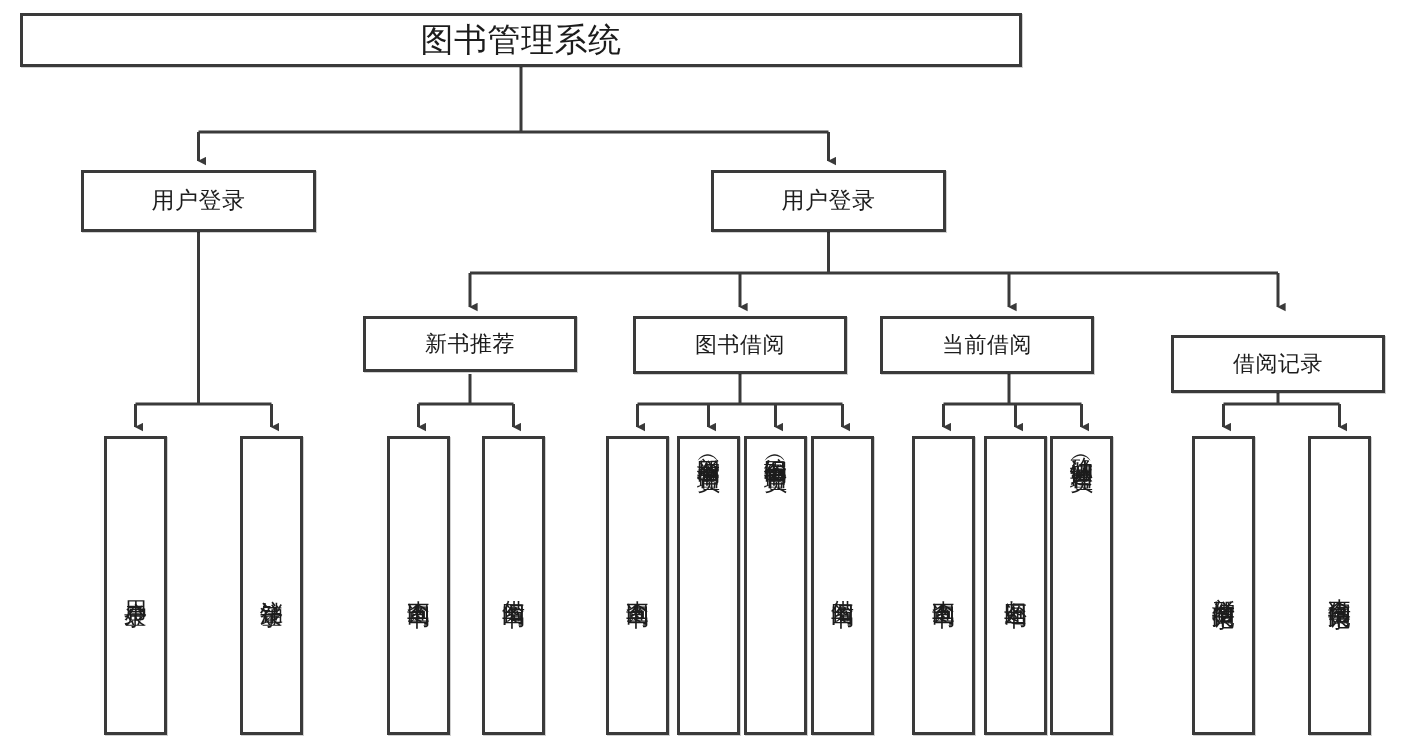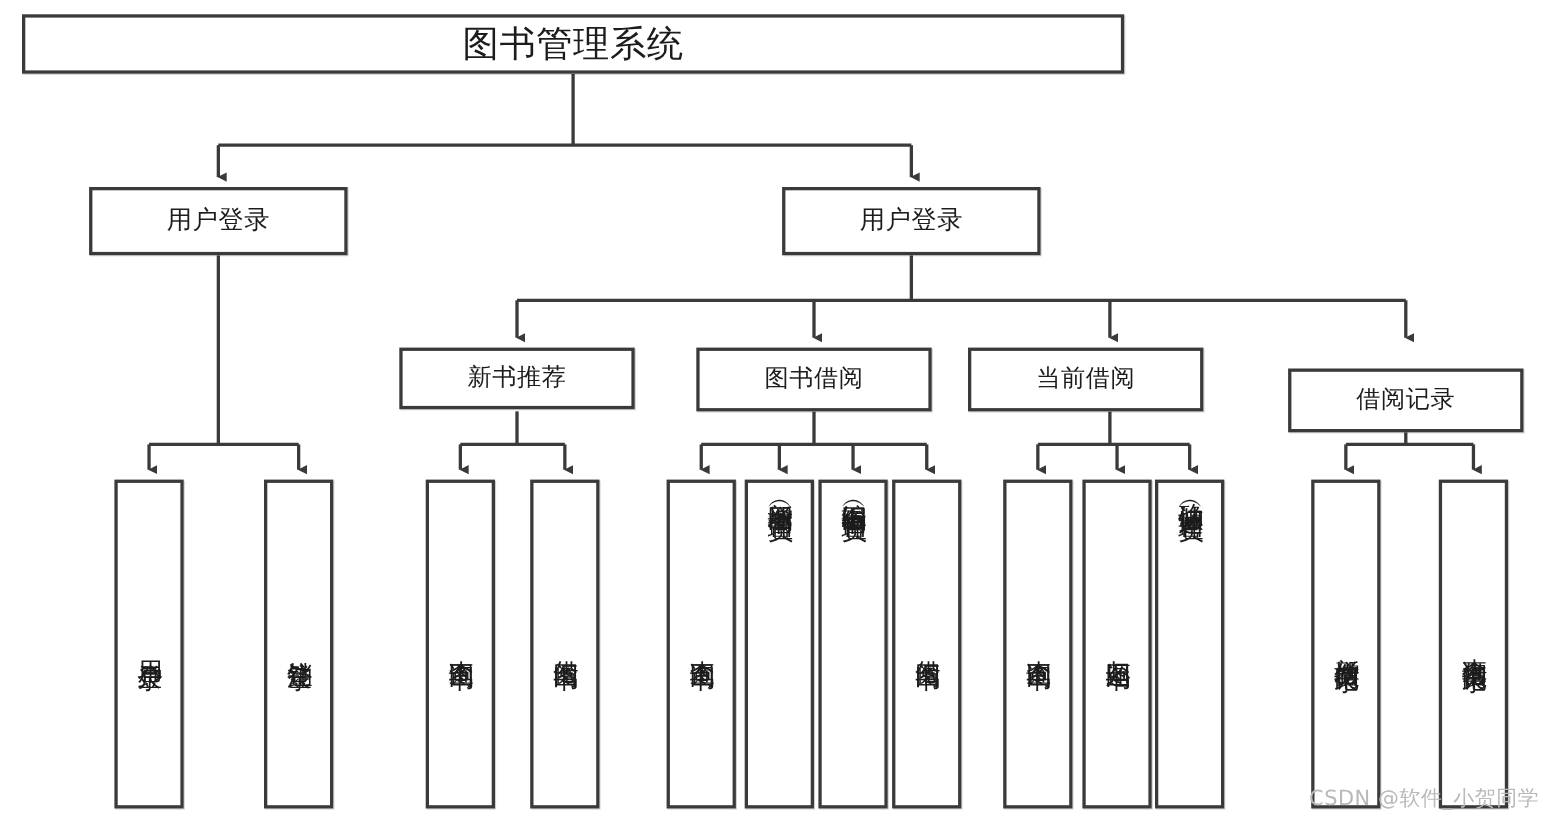--- a/index.html
+++ b/index.html
@@ -171,15 +171,14 @@
         <span class="label">确认归还（管理员）</span>
       </div>
       <div class="node leaf v-center" style="left: 1192px; top: 436px; width: 63px; height: 299px;">
         <span class="label">新增借阅记录</span>
       </div>
       <div class="node leaf v-center" style="left: 1308px; top: 436px; width: 63px; height: 299px;">
         <span class="label">查询借阅记录</span>
       </div>
     </div>
 
-  <div class="watermark" style="left: 1190px; top: 713px;">CSDN @软件_小贺同学</div>
 
 </div>
 
 </body></html>

